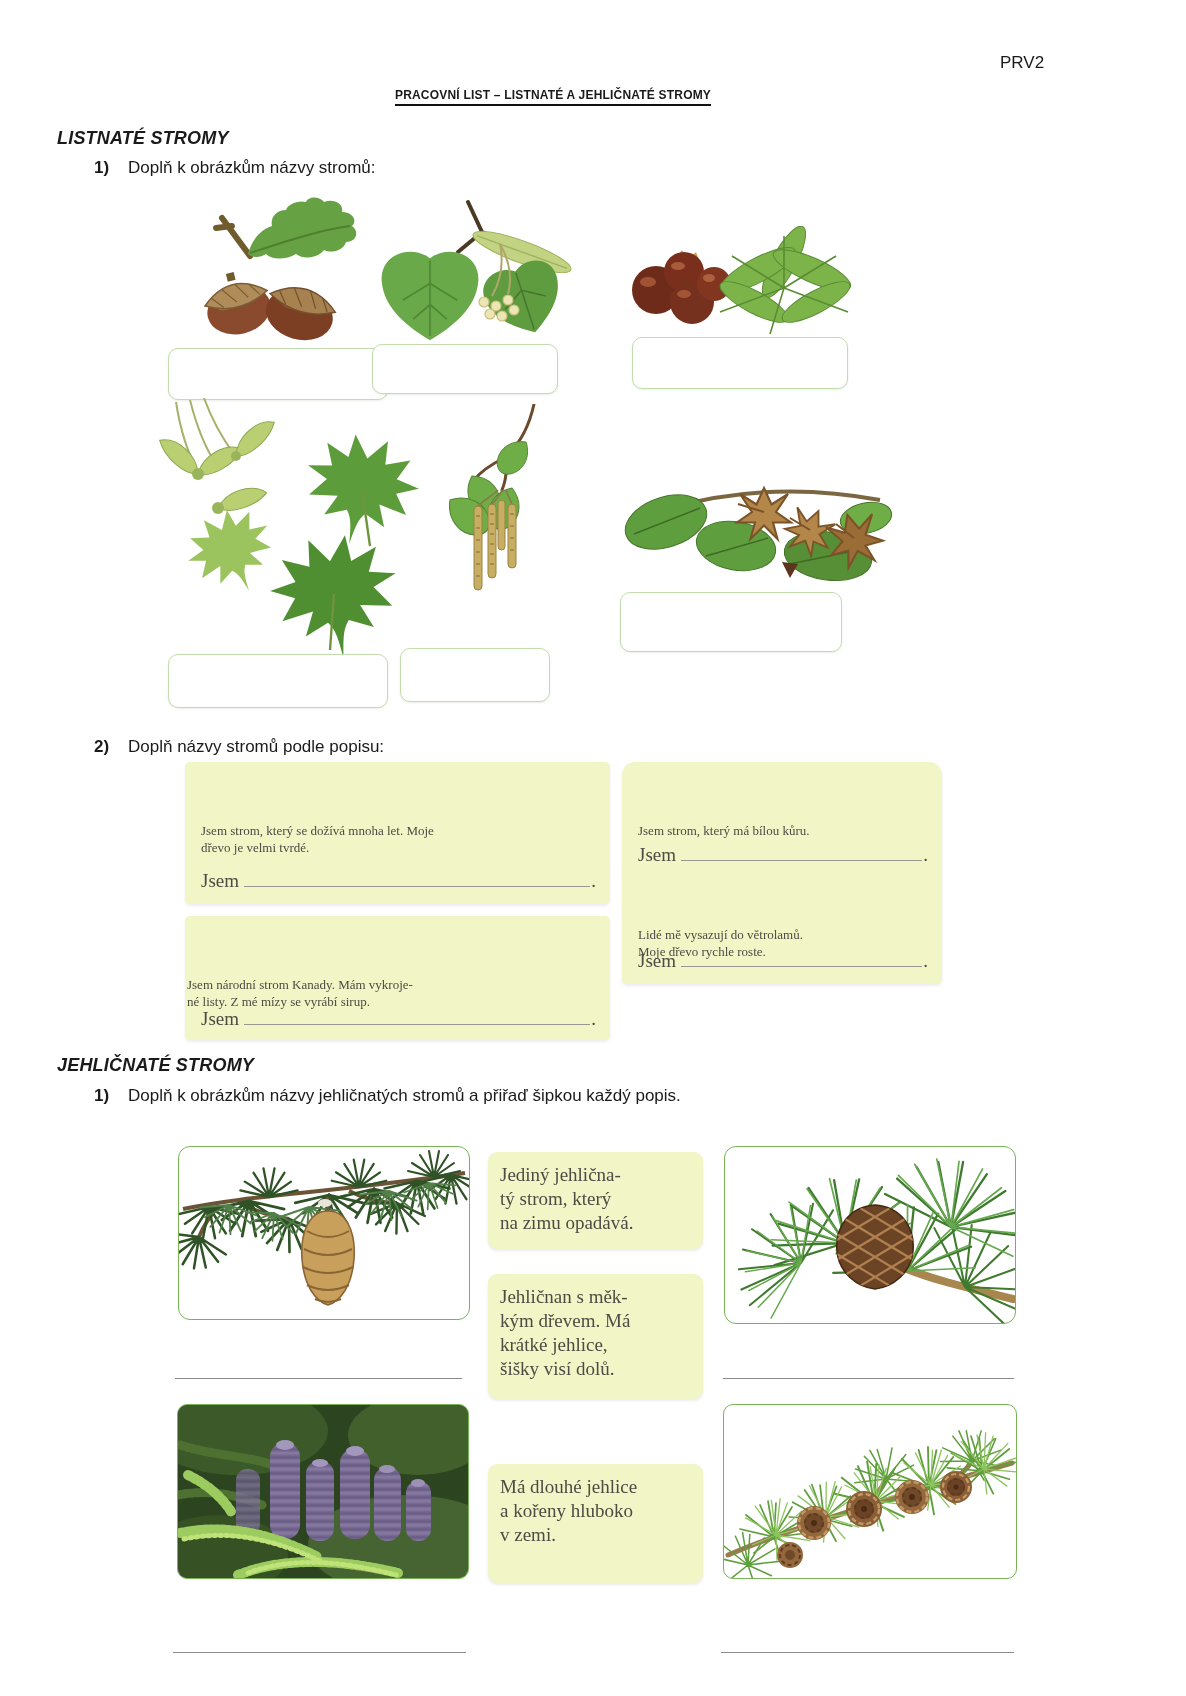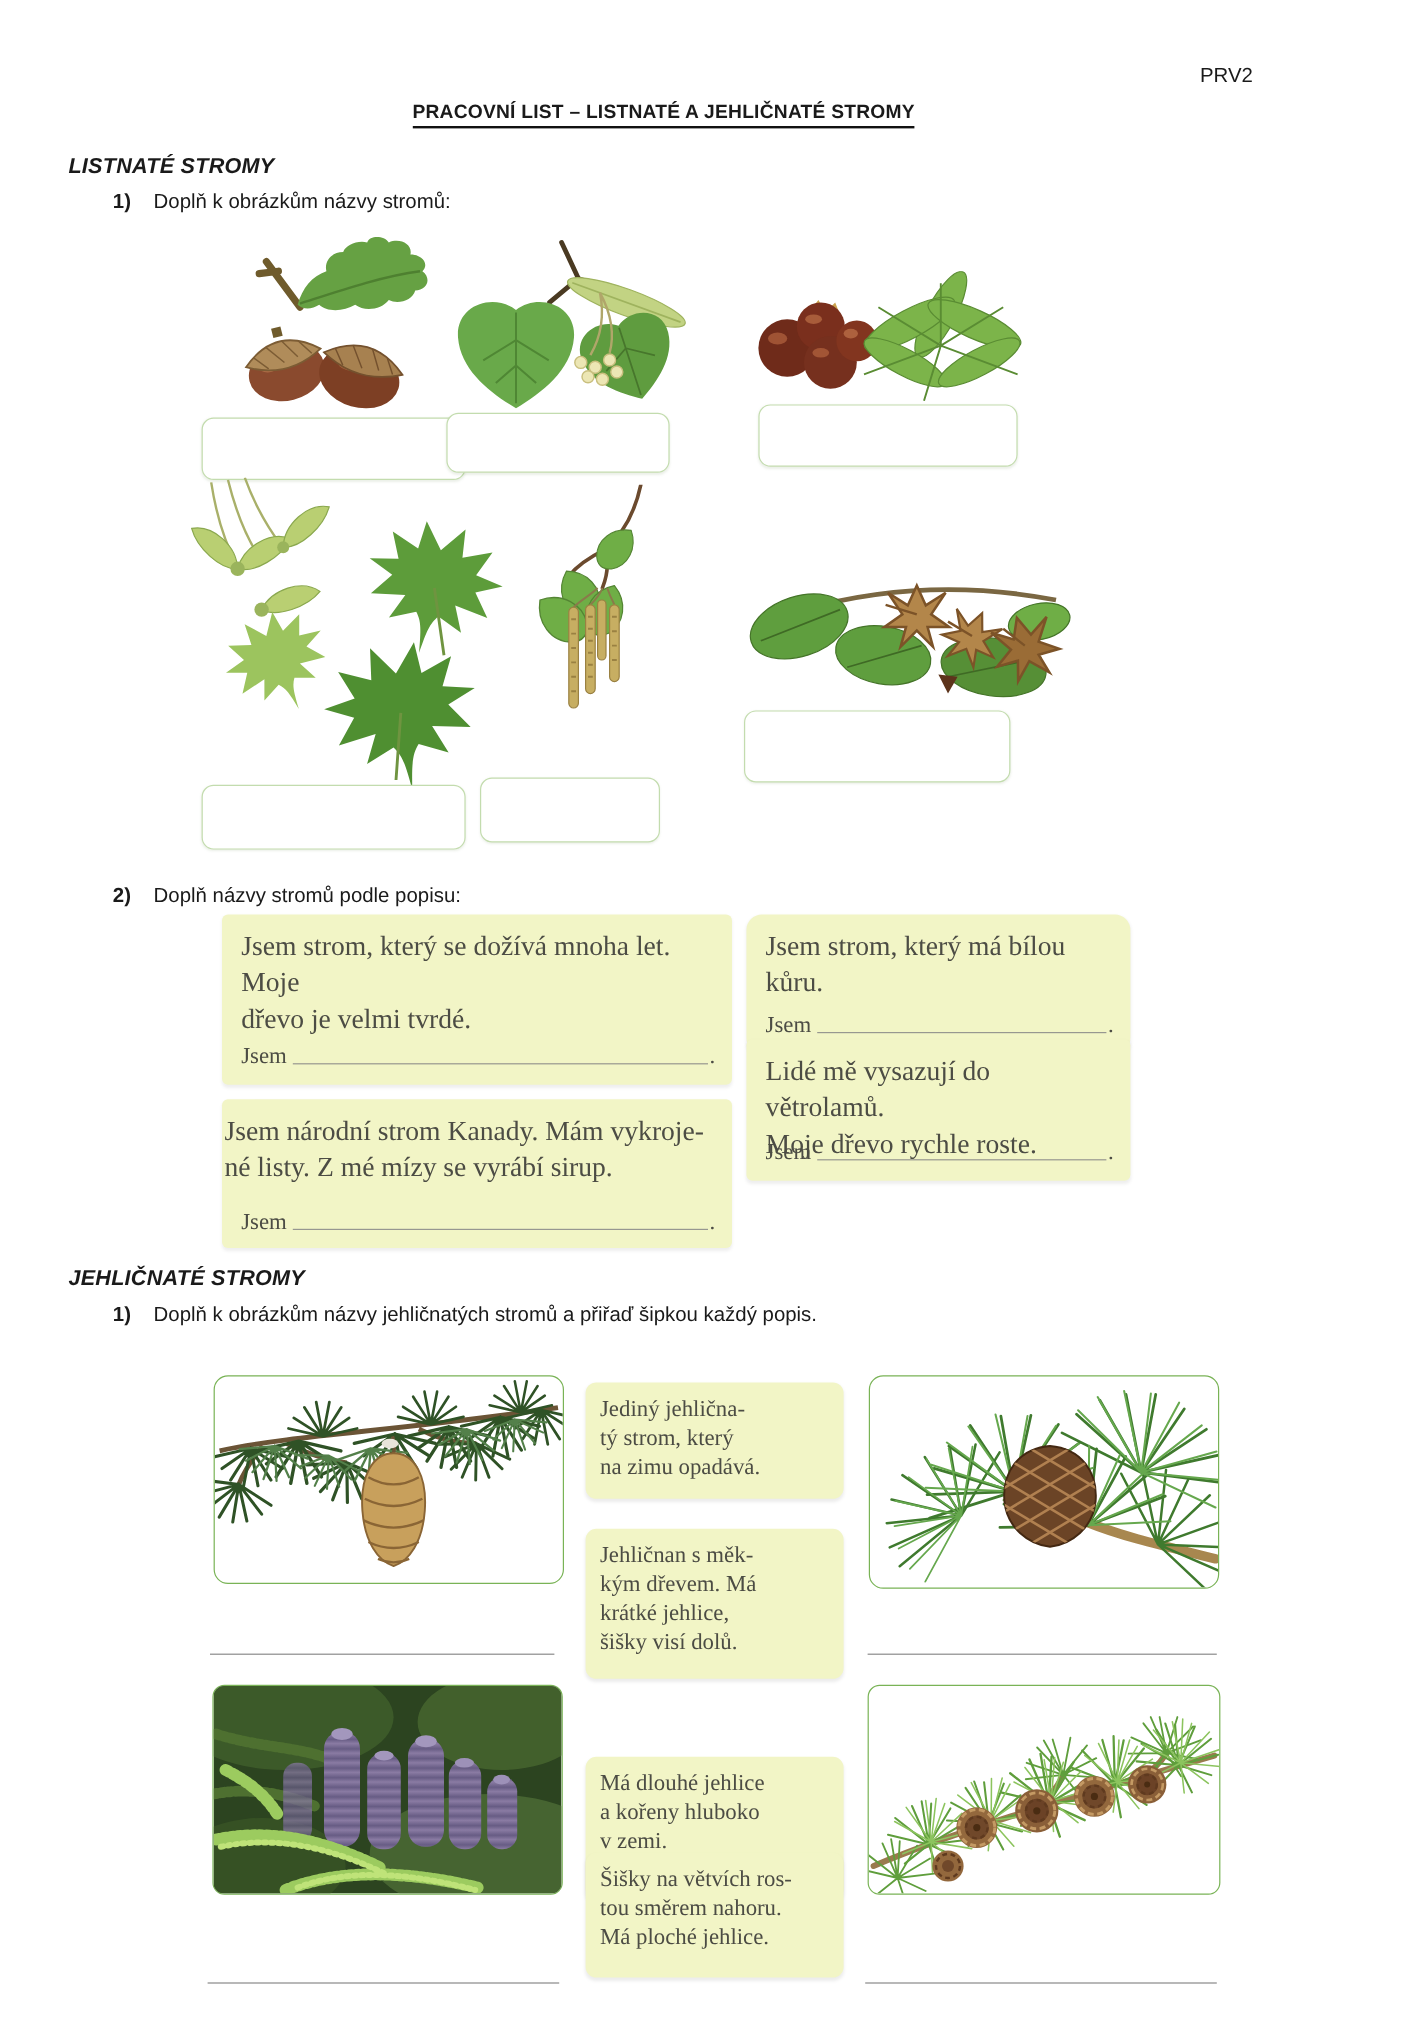--- a/index.html
+++ b/index.html
@@ -1,28 +1,28 @@
 <!DOCTYPE html>
 <html><head>
 <meta charset="utf-8">
 <style>
   html,body{margin:0;padding:0;background:#e8e8e8;}
   .page{position:relative;width:1186px;height:1696px;background:#ffffff;margin:0 auto;
         font-family:"Liberation Sans",sans-serif;color:#1a1a1a;overflow:hidden;}
   .abs{position:absolute;}
   .page-code{font-size:17px;}
   .title-wrap{left:40px;top:85px;width:1026px;text-align:center;}
-  .title{font-size:16px;font-weight:700;display:inline-block;border-bottom:2.2px solid #111;
+  .title{font-size:12px;font-weight:700;display:inline-block;border-bottom:2.2px solid #111;
          padding-bottom:2px;letter-spacing:.2px;}
   .sec-head{font-size:18px;font-weight:700;font-style:italic;letter-spacing:.2px;}
   .task-num{font-size:17px;font-weight:700;}
   .task-text{font-size:17px;}
   .answer-box{background:#fff;border:1.4px solid #c3dcae;border-radius:10px;box-shadow:0 1px 2px rgba(120,150,100,.15);}
   .desc-box{background:#f2f5c6;border-radius:5px;color:#4c4c44;box-shadow:0 2px 3px rgba(0,0,0,.07);}
-  .desc-text{font-family:"Liberation Serif",serif;font-size:23px;line-height:1.32;white-space:pre-line;}
+  .desc-text{font-family:"Liberation Serif",serif;font-size:13px;line-height:1.32;white-space:pre-line;margin-top:48px;}
   .jsem-row{position:absolute;left:16px;right:14px;display:flex;align-items:flex-end;
             font-family:"Liberation Serif",serif;font-size:19px;color:#4c4c44;}
   .fill-line{flex:1;border-bottom:1.2px solid #979790;margin:0 1px 5px 5px;}
   .frame{border:1.6px solid #79b356;border-radius:12px;background:#fff;overflow:hidden;}
   .ybox{background:#f2f5c6;border-radius:9px;color:#4c4c44;box-shadow:0 2px 3px rgba(0,0,0,.08);
         font-family:"Liberation Serif",serif;font-size:19px;line-height:1.26;
         padding:11px 12px;white-space:pre-line;box-sizing:border-box;}
   .ansline{border-bottom:1.4px solid #8a8a8a;height:0;}
   svg{display:block;}
 </style>
@@ -414,20 +414,17 @@
             <circle r="10" fill="none" stroke="#5f3a1f" stroke-width="2" stroke-dasharray="4 3"></circle>
             <circle r="5" fill="#70482a"></circle>
           </g>
       </g>
     </svg>
   </div>
 
   <div class="abs ybox" style="left:488px;top:1420px;width:215px;height:119px;margin-top:44px;">Má dlouhé jehlice
 a kořeny hluboko
 v zemi.</div>
-  <div class="abs ybox" style="left:488px;top:1544px;width:215px;height:104px;">Šišky na větvích ros-
-tou směrem nahoru.
-Má ploché jehlice.</div>
 
   <div class="abs ansline" style="left:173px;top:1652px;width:293px;"></div>
   <div class="abs ansline" style="left:721px;top:1652px;width:293px;"></div>
 
 </div>
 
 </body></html>

